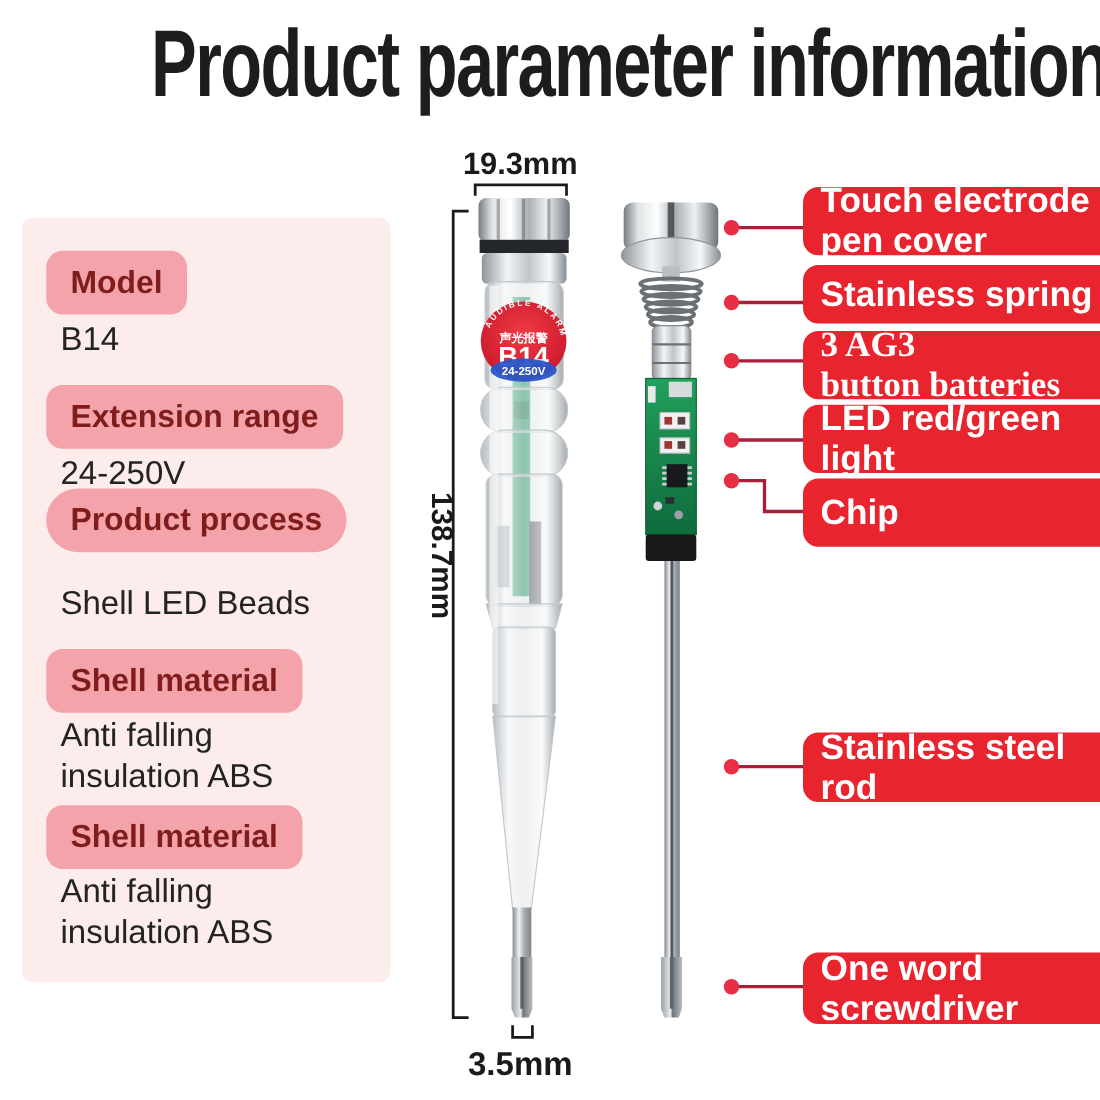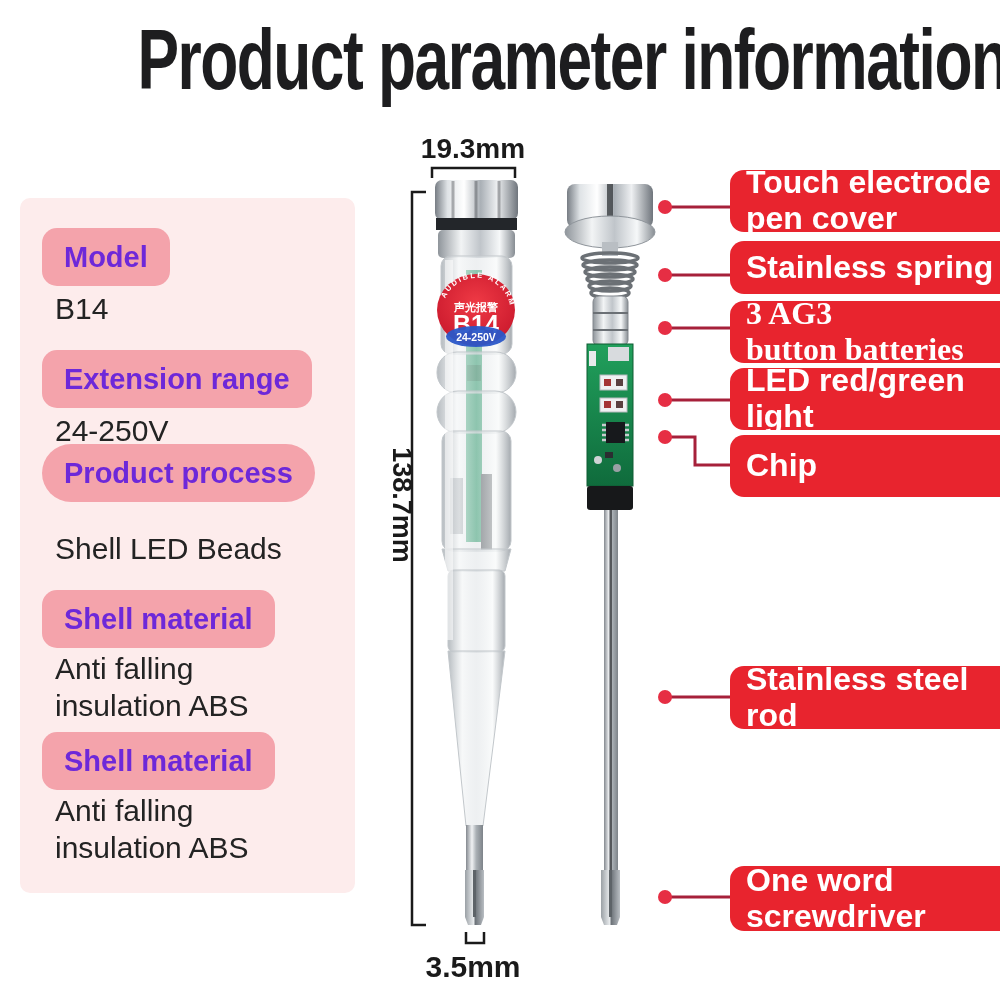--- a/index.html
+++ b/index.html
@@ -10,21 +10,21 @@
   .title-wrap{position:absolute;top:10px;left:0;width:1000px;text-align:center;}
   .title{display:inline-block;font-size:82px;font-weight:900;letter-spacing:-2px;
          color:#1d1d1f;transform:scale(0.76,1.05);transform-origin:center top;white-space:nowrap;}
 
   
   .panel{position:absolute;left:20px;top:198px;width:335px;height:695px;
          background:#fdecec;border-radius:10px;}
 
   .chip{position:absolute;display:inline-block;height:58px;line-height:58px;
         padding:0 22px;background:#f4a3ab;border-radius:15px;
-        font-size:29px;font-weight:700;color:#6d28d9;white-space:nowrap;}
+        font-size:29px;font-weight:700;color:#7f1d1d;white-space:nowrap;}
   .spec-value{position:absolute;font-size:30px;font-weight:500;color:#232323;
               line-height:37px;white-space:pre-line;}
 
   .chip.c1{left:42px;top:228px;}
   .val.v1{left:55px;top:290px;}
   .chip.c2{left:42px;top:350px;}
   .val.v2{left:55px;top:412px;}
   .chip.c3{left:42px;top:444px;border-radius:29px;}
   .val.v3{left:55px;top:530px;}
   .chip.c4{left:42px;top:590px;}

